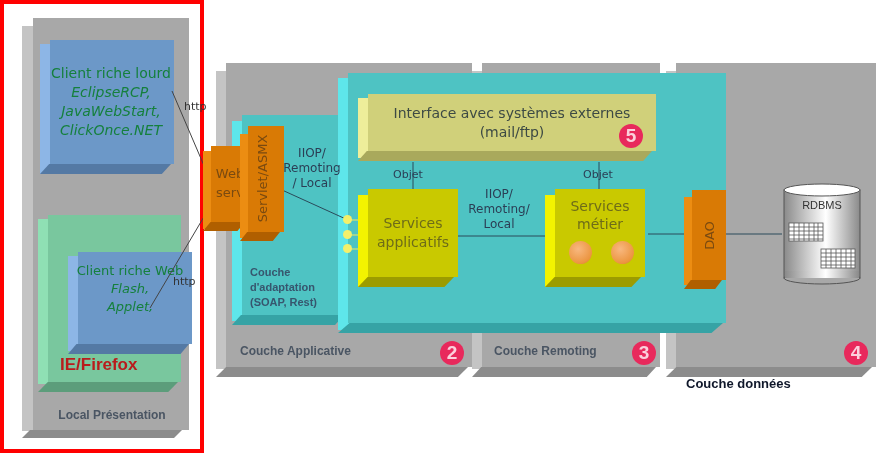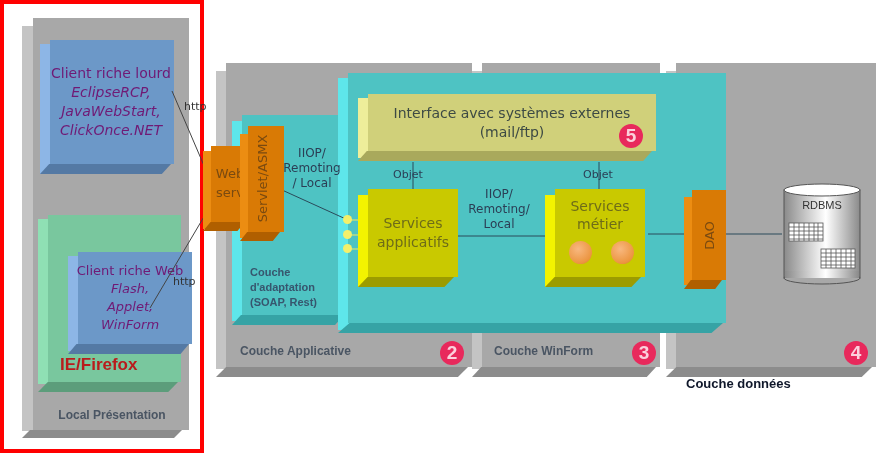--- a/index.html
+++ b/index.html
@@ -30,21 +30,21 @@
   .orange-bottom { background:#b05f00; }
 
   .blue { background:#6c98c8; }
   .blue-side { background:#8db6e6; }
   .blue-bottom { background:#5479a4; }
 
   .green { background:#79c79e; }
   .green-side { background:#8fe0b4; }
   .green-bottom { background:#5c9d7b; }
 
-  .thin { font-family:"DejaVu Sans", sans-serif; color:#701a75; }
+  .thin { font-family:"DejaVu Sans", sans-serif; color:#15803d; }
   .dot { width:9px; height:9px; border-radius:50%; background:#f4f06a; }
   .orb { width:23px; height:23px; border-radius:50%; background:radial-gradient(circle at 40% 35%, #f8b880, #ec9540 70%, #c97425); }
 </style>
 </head>
 <body>
 
 <div class="abs" style="left:22px;top:18px;width:170px;height:425px;">
   <div class="abs panel-side" style="left:0;top:8px;width:13px;height:405px;"></div>
   <div class="abs panel" style="left:11px;top:0;width:156px;height:412px;"></div>
   <div class="abs panel-bottom" style="left:0;top:412px;width:160px;height:8px;clip-path:polygon(0 100%,5% 0,100% 0,95% 100%);"></div>
@@ -71,39 +71,38 @@
 </div>
 
 <div class="abs" style="left:54px;top:252px;width:124px;height:104px;margin-left:14px;">
   <div class="abs blue-side" style="left:0;top:4px;width:12px;height:95px;"></div>
   <div class="abs blue" style="left:10px;top:0;width:114px;height:92px;"></div>
   <div class="abs blue-bottom" style="left:0;top:92px;width:121px;height:10px;clip-path:polygon(0 100%,7% 0,100% 0,93% 100%);"></div>
   <div class="abs thin" style="left:0;top:10px;width:124px;text-align:center;font-size:13px;line-height:18px;">
     <div>Client riche Web</div>
     <div style="font-style:italic;">Flash,</div>
     <div style="font-style:italic;">Applet,</div>
-    <div style="font-style:italic;">WinForm</div>
   </div>
 </div>
 
 <div id="frame" class="abs"></div>
 
 <div class="abs" style="left:216px;top:63px;width:256px;height:314px;">
   <div class="abs panel-side" style="left:0;top:8px;width:12px;height:298px;"></div>
   <div class="abs panel" style="left:10px;top:0;width:246px;height:304px;"></div>
   <div class="abs panel-bottom" style="left:0;top:304px;width:252px;height:10px;clip-path:polygon(0 100%,4% 0,100% 0,96% 100%);"></div>
   <div class="abs bold" style="left:24px;top:281px;font-size:12px;color:#4a5563;">Couche Applicative</div>
   <div class="abs badge" style="left:224px;top:278px;">2</div>
 </div>
 
 <div class="abs" style="left:472px;top:63px;width:188px;height:314px;">
   <div class="abs panel-side" style="left:0;top:8px;width:12px;height:298px;"></div>
   <div class="abs panel" style="left:10px;top:0;width:178px;height:304px;"></div>
   <div class="abs panel-bottom" style="left:0;top:304px;width:184px;height:10px;clip-path:polygon(0 100%,5% 0,100% 0,95% 100%);"></div>
-  <div class="abs bold" style="left:22px;top:281px;font-size:12px;color:#4a5563;">Couche WinForm</div>
+  <div class="abs bold" style="left:22px;top:281px;font-size:12px;color:#4a5563;">Couche Remoting</div>
   <div class="abs badge" style="left:160px;top:278px;">3</div>
 </div>
 
 <div class="abs" style="left:666px;top:63px;width:210px;height:314px;">
   <div class="abs panel-side" style="left:0;top:8px;width:12px;height:298px;"></div>
   <div class="abs panel" style="left:10px;top:0;width:200px;height:304px;"></div>
   <div class="abs panel-bottom" style="left:0;top:304px;width:206px;height:10px;clip-path:polygon(0 100%,5% 0,100% 0,95% 100%);"></div>
   <div class="abs bold" style="left:20px;top:281px;font-size:13px;color:#0f172a;margin-top:32px;">Couche données</div>
   <div class="abs badge" style="left:178px;top:278px;">4</div>
 </div>

